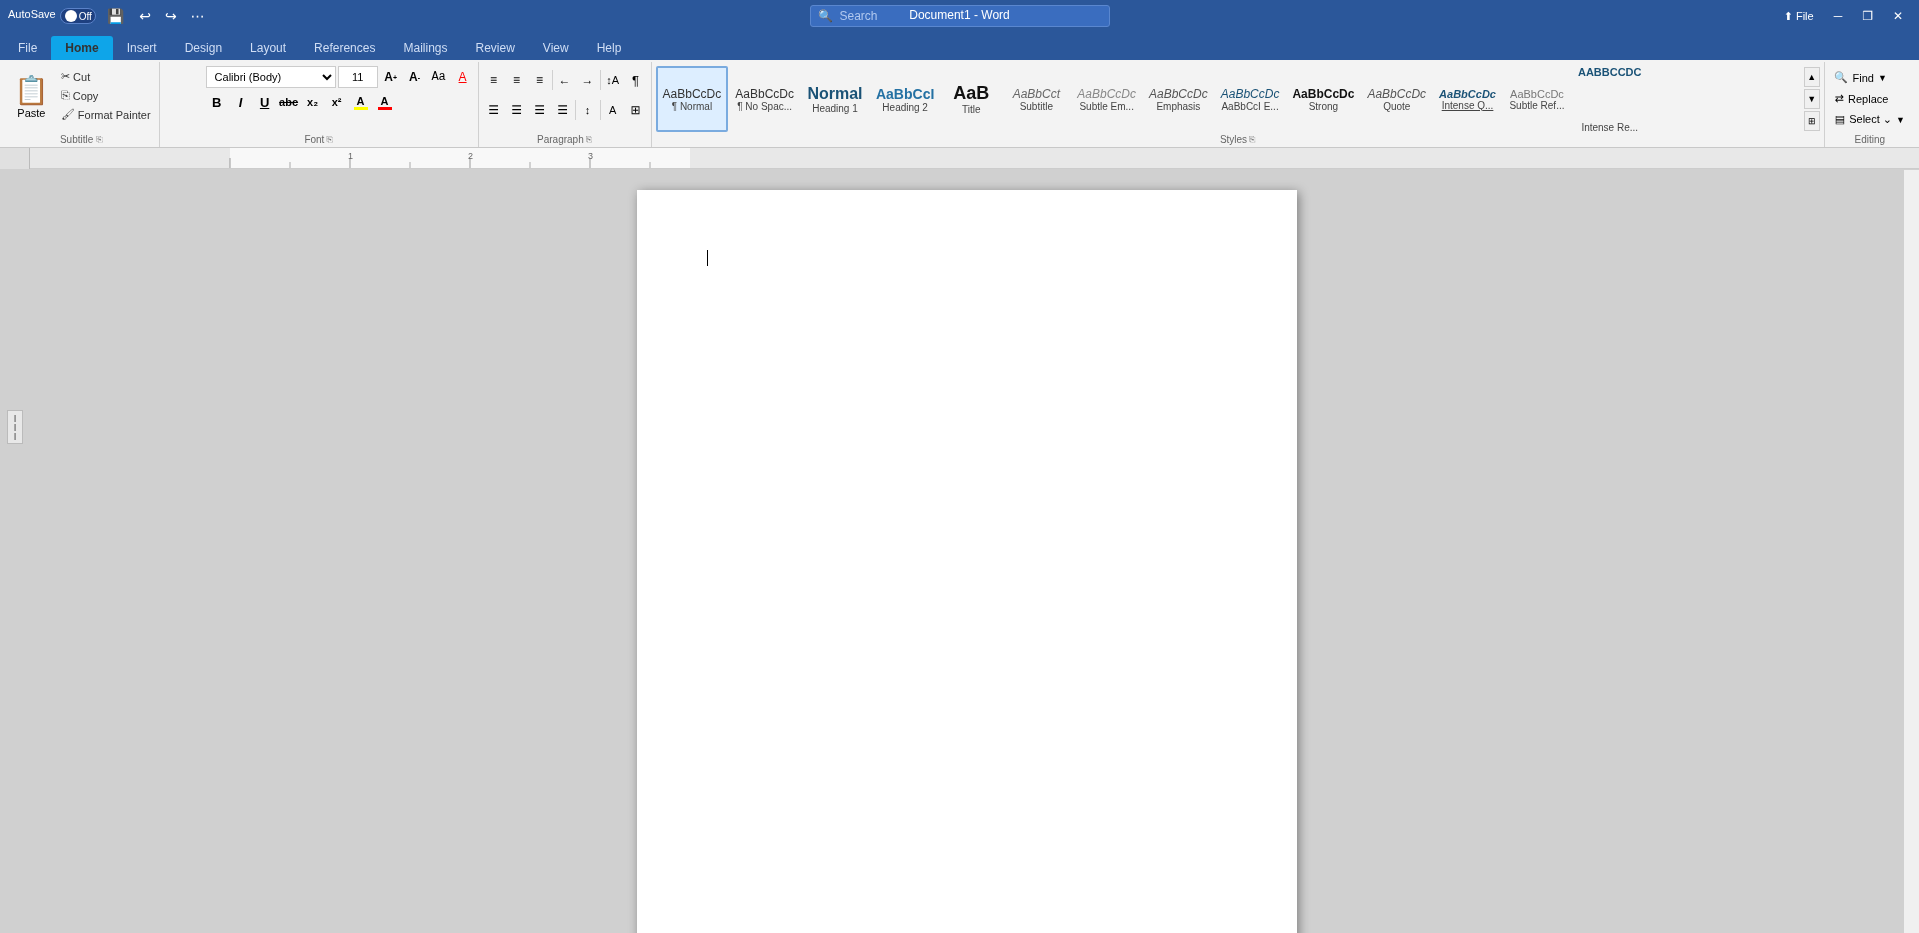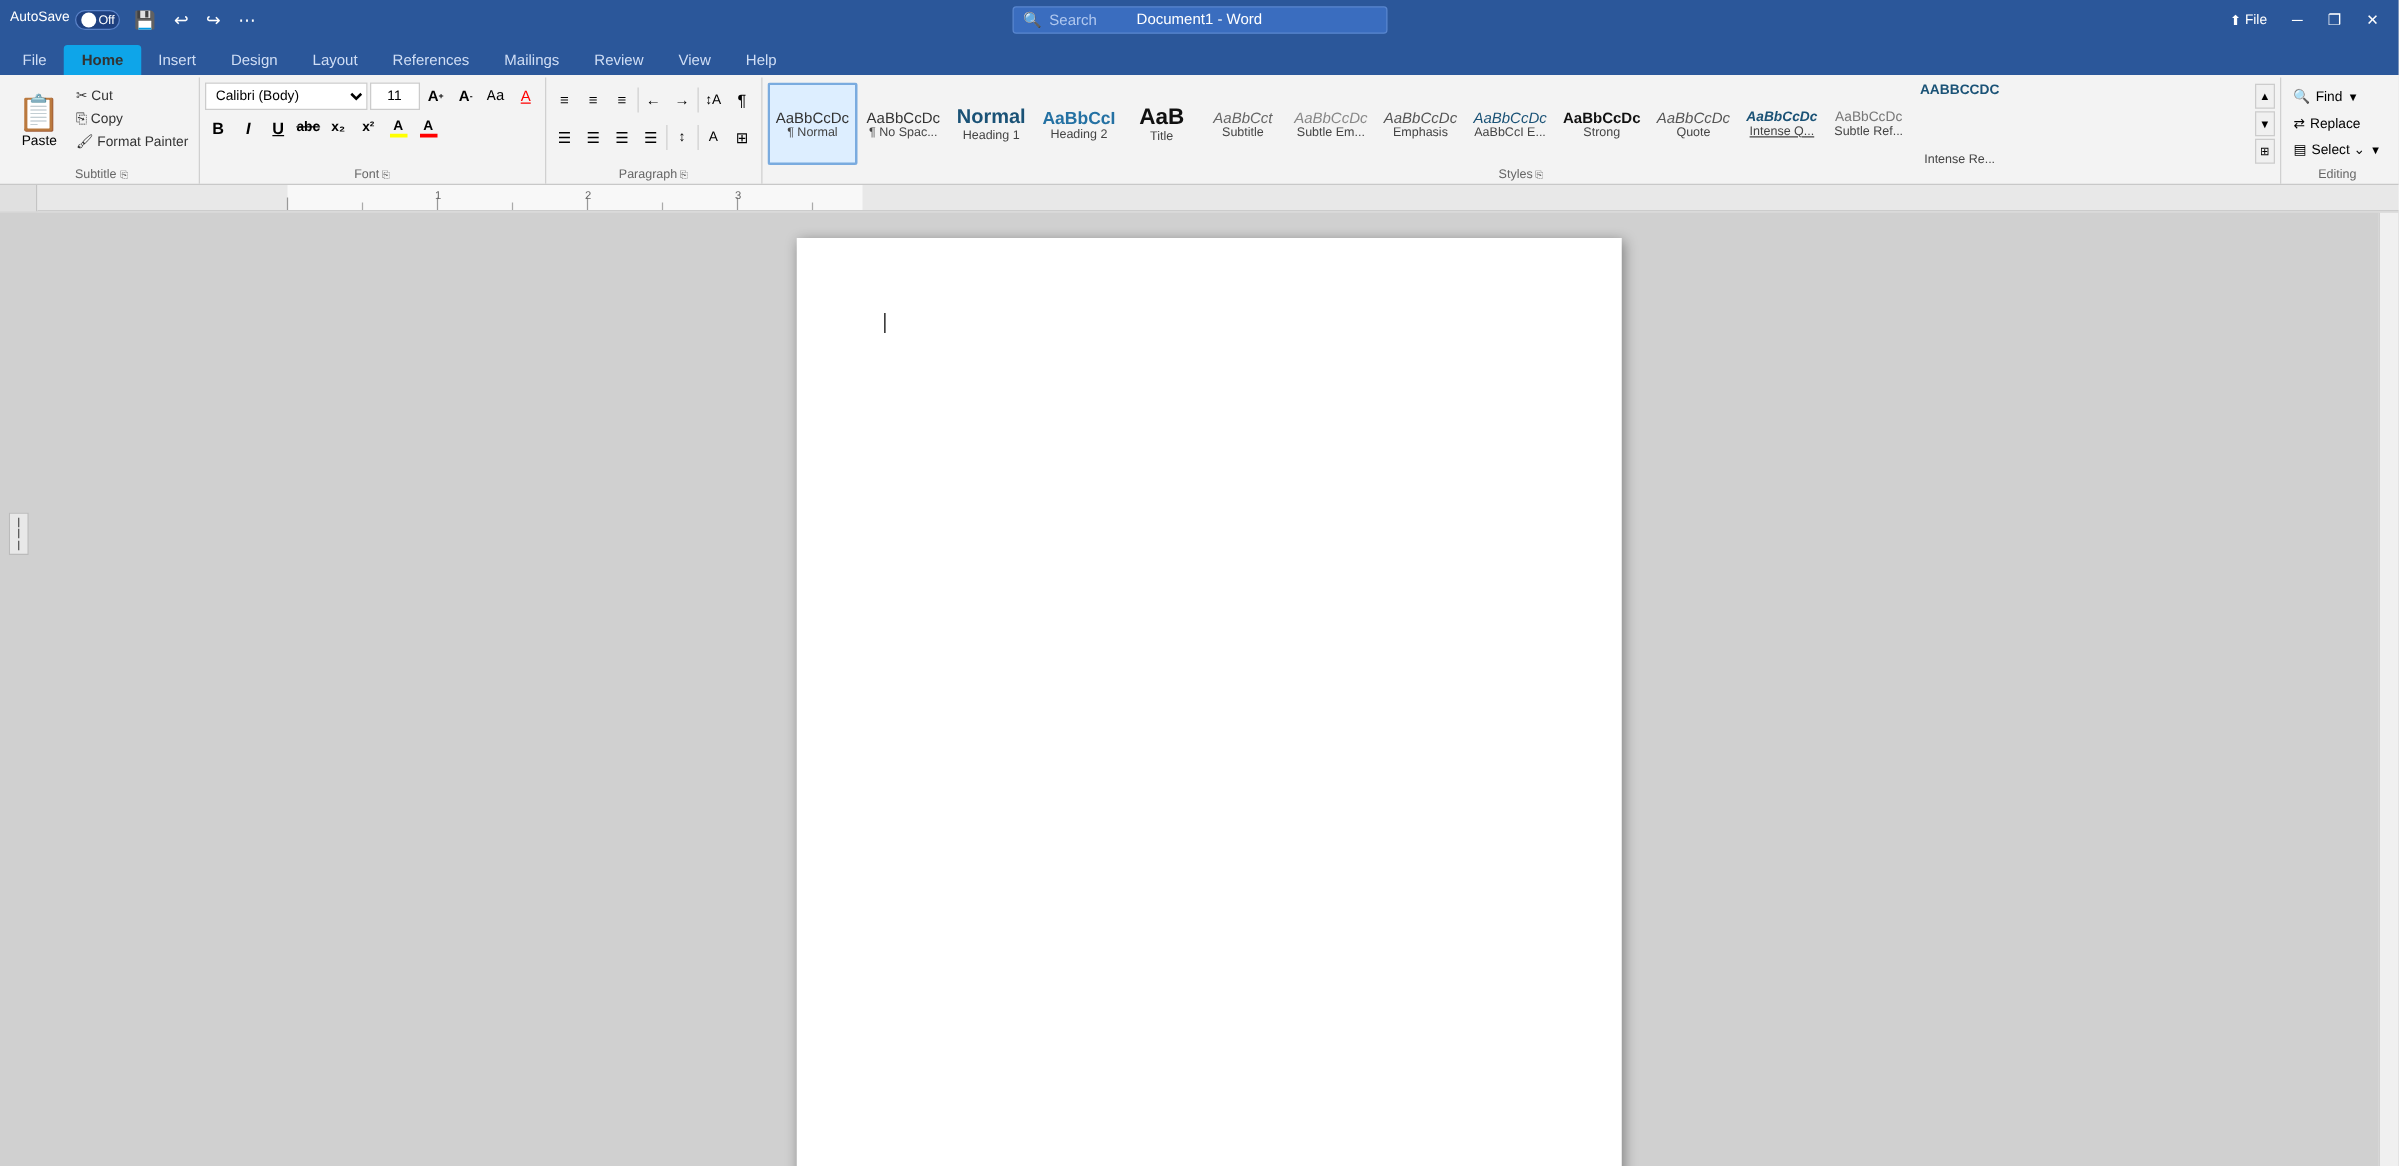--- a/index.html
+++ b/index.html
@@ -127,21 +127,21 @@
         </button>
       </div>
     </div>
     <div style="font-size:10px; color:#666; text-align:center; padding:2px; display:flex; align-items:center; justify-content:center; cursor:pointer;">
       <span>Subtitle</span>
       <span style="font-size:8px; margin-left:3px;">⎘</span>
     </div>
   </div>
 
   <div style="display:flex; flex-direction:column; border-right:1px solid #d0d0d0; padding:0 4px;">
-    <div style="flex:1; padding-top:4px;">
+    <div style="flex:1; padding-top:4px;margin-left:42px;">
 
       <div style="display:flex; align-items:center; gap:2px; margin-bottom:3px;">
         <select class="font-select">
           <option>Calibri (Body)</option>
         </select>
         <input type="text" class="font-size-input" value="11" style="">
         <button class="font-btn" title="Increase Font Size" style="font-size:12px; font-weight:bold;">A<sup style="font-size:7px;">+</sup></button>
         <button class="font-btn" title="Decrease Font Size" style="font-size:12px; font-weight:bold;">A<sup style="font-size:7px;">-</sup></button>
         <button class="font-btn" title="Change Case" style="font-size:12px;font-family:Liberation Mono, monospace;">Aa</button>
         <button class="font-btn" title="Clear Formatting" style="font-size:12px; text-decoration:underline; color:red;">A</button>

